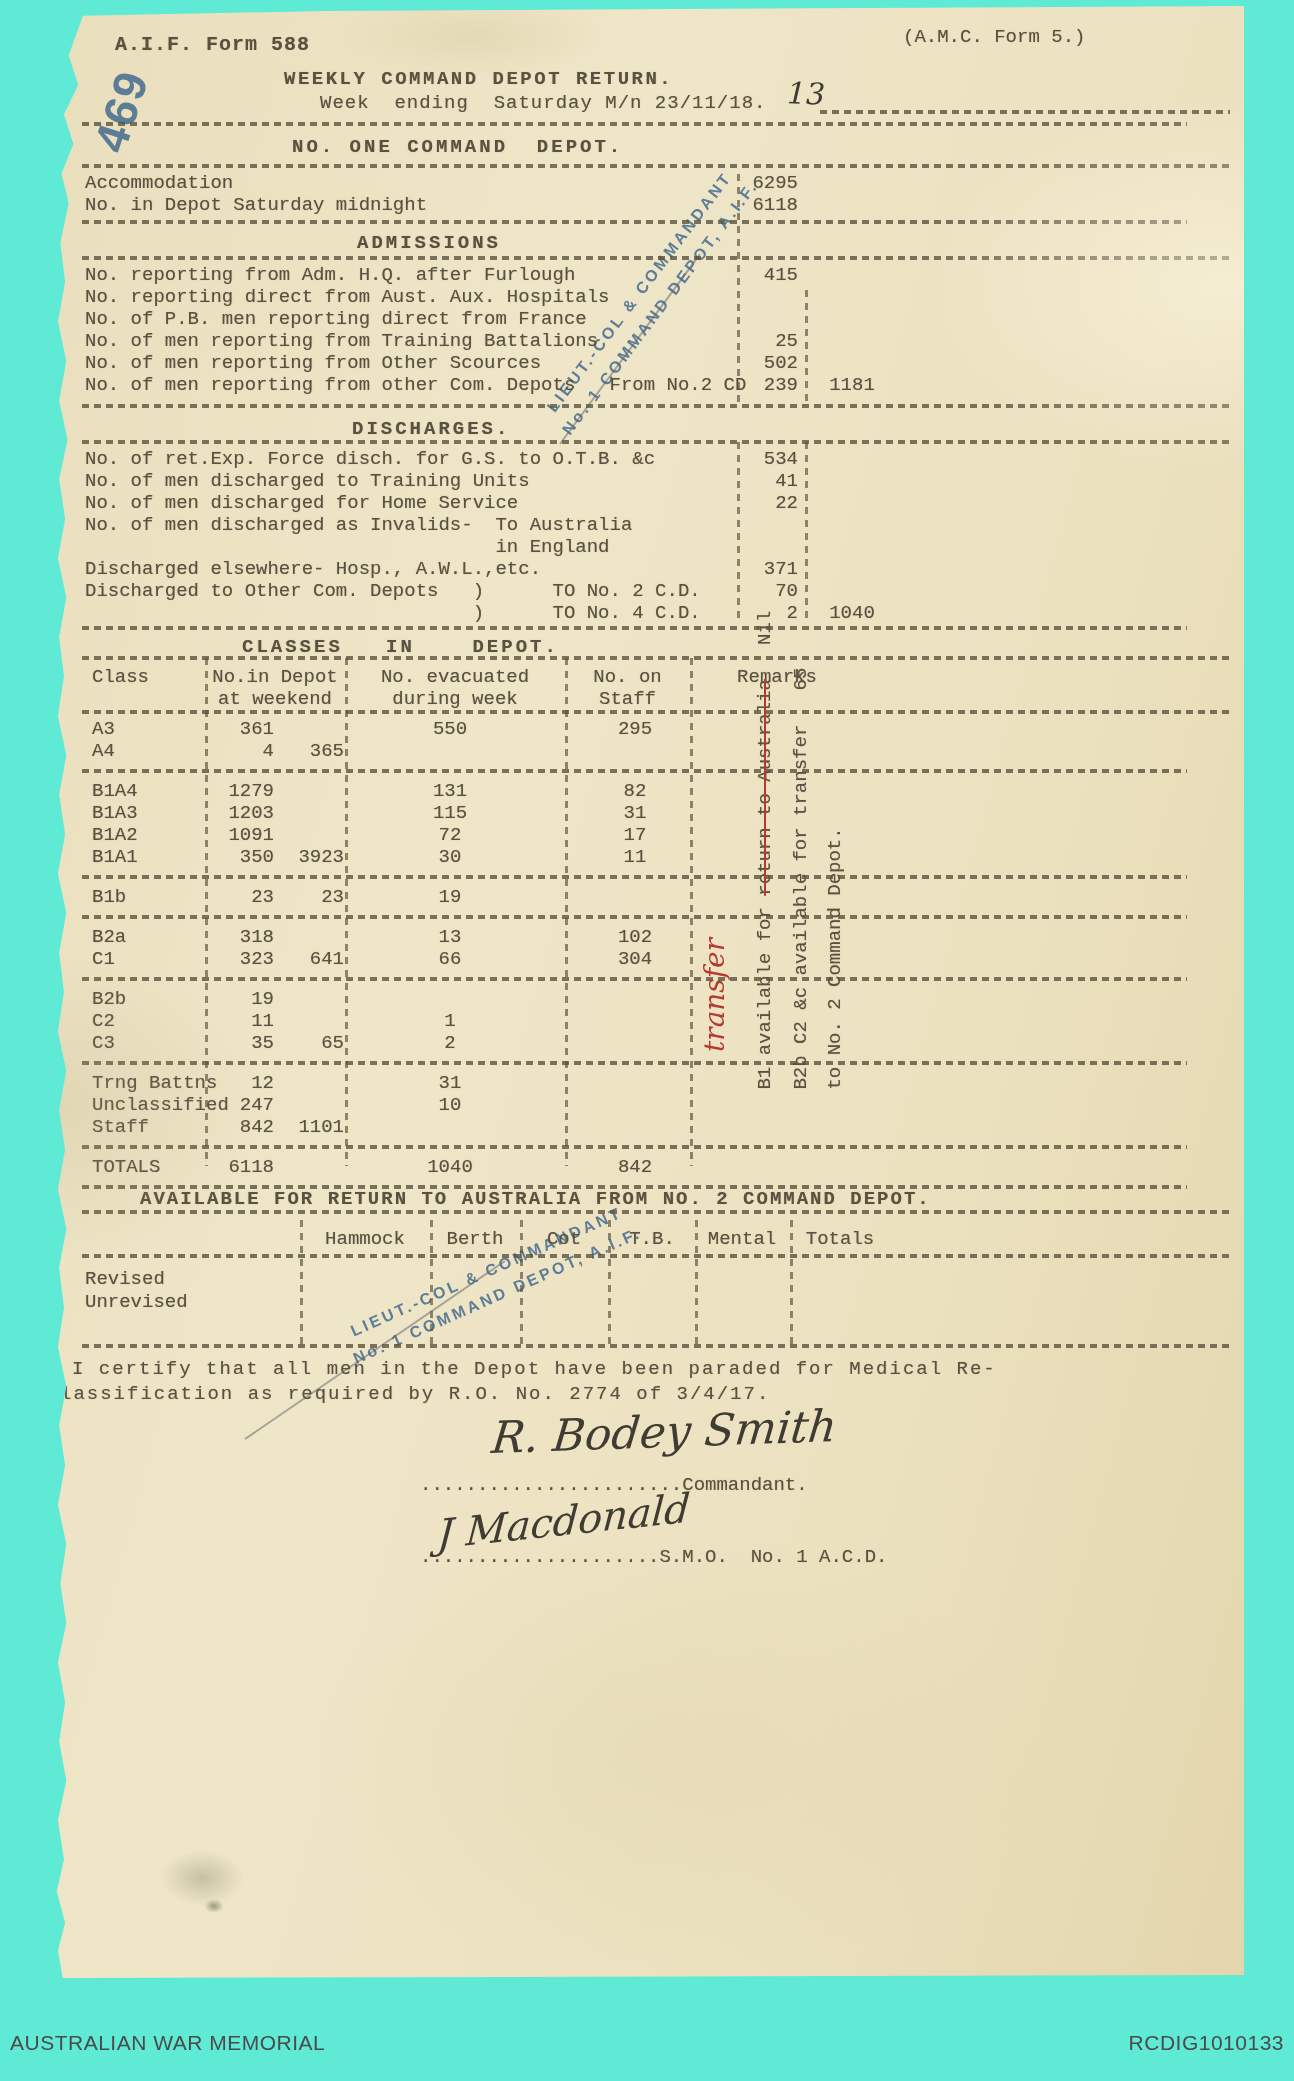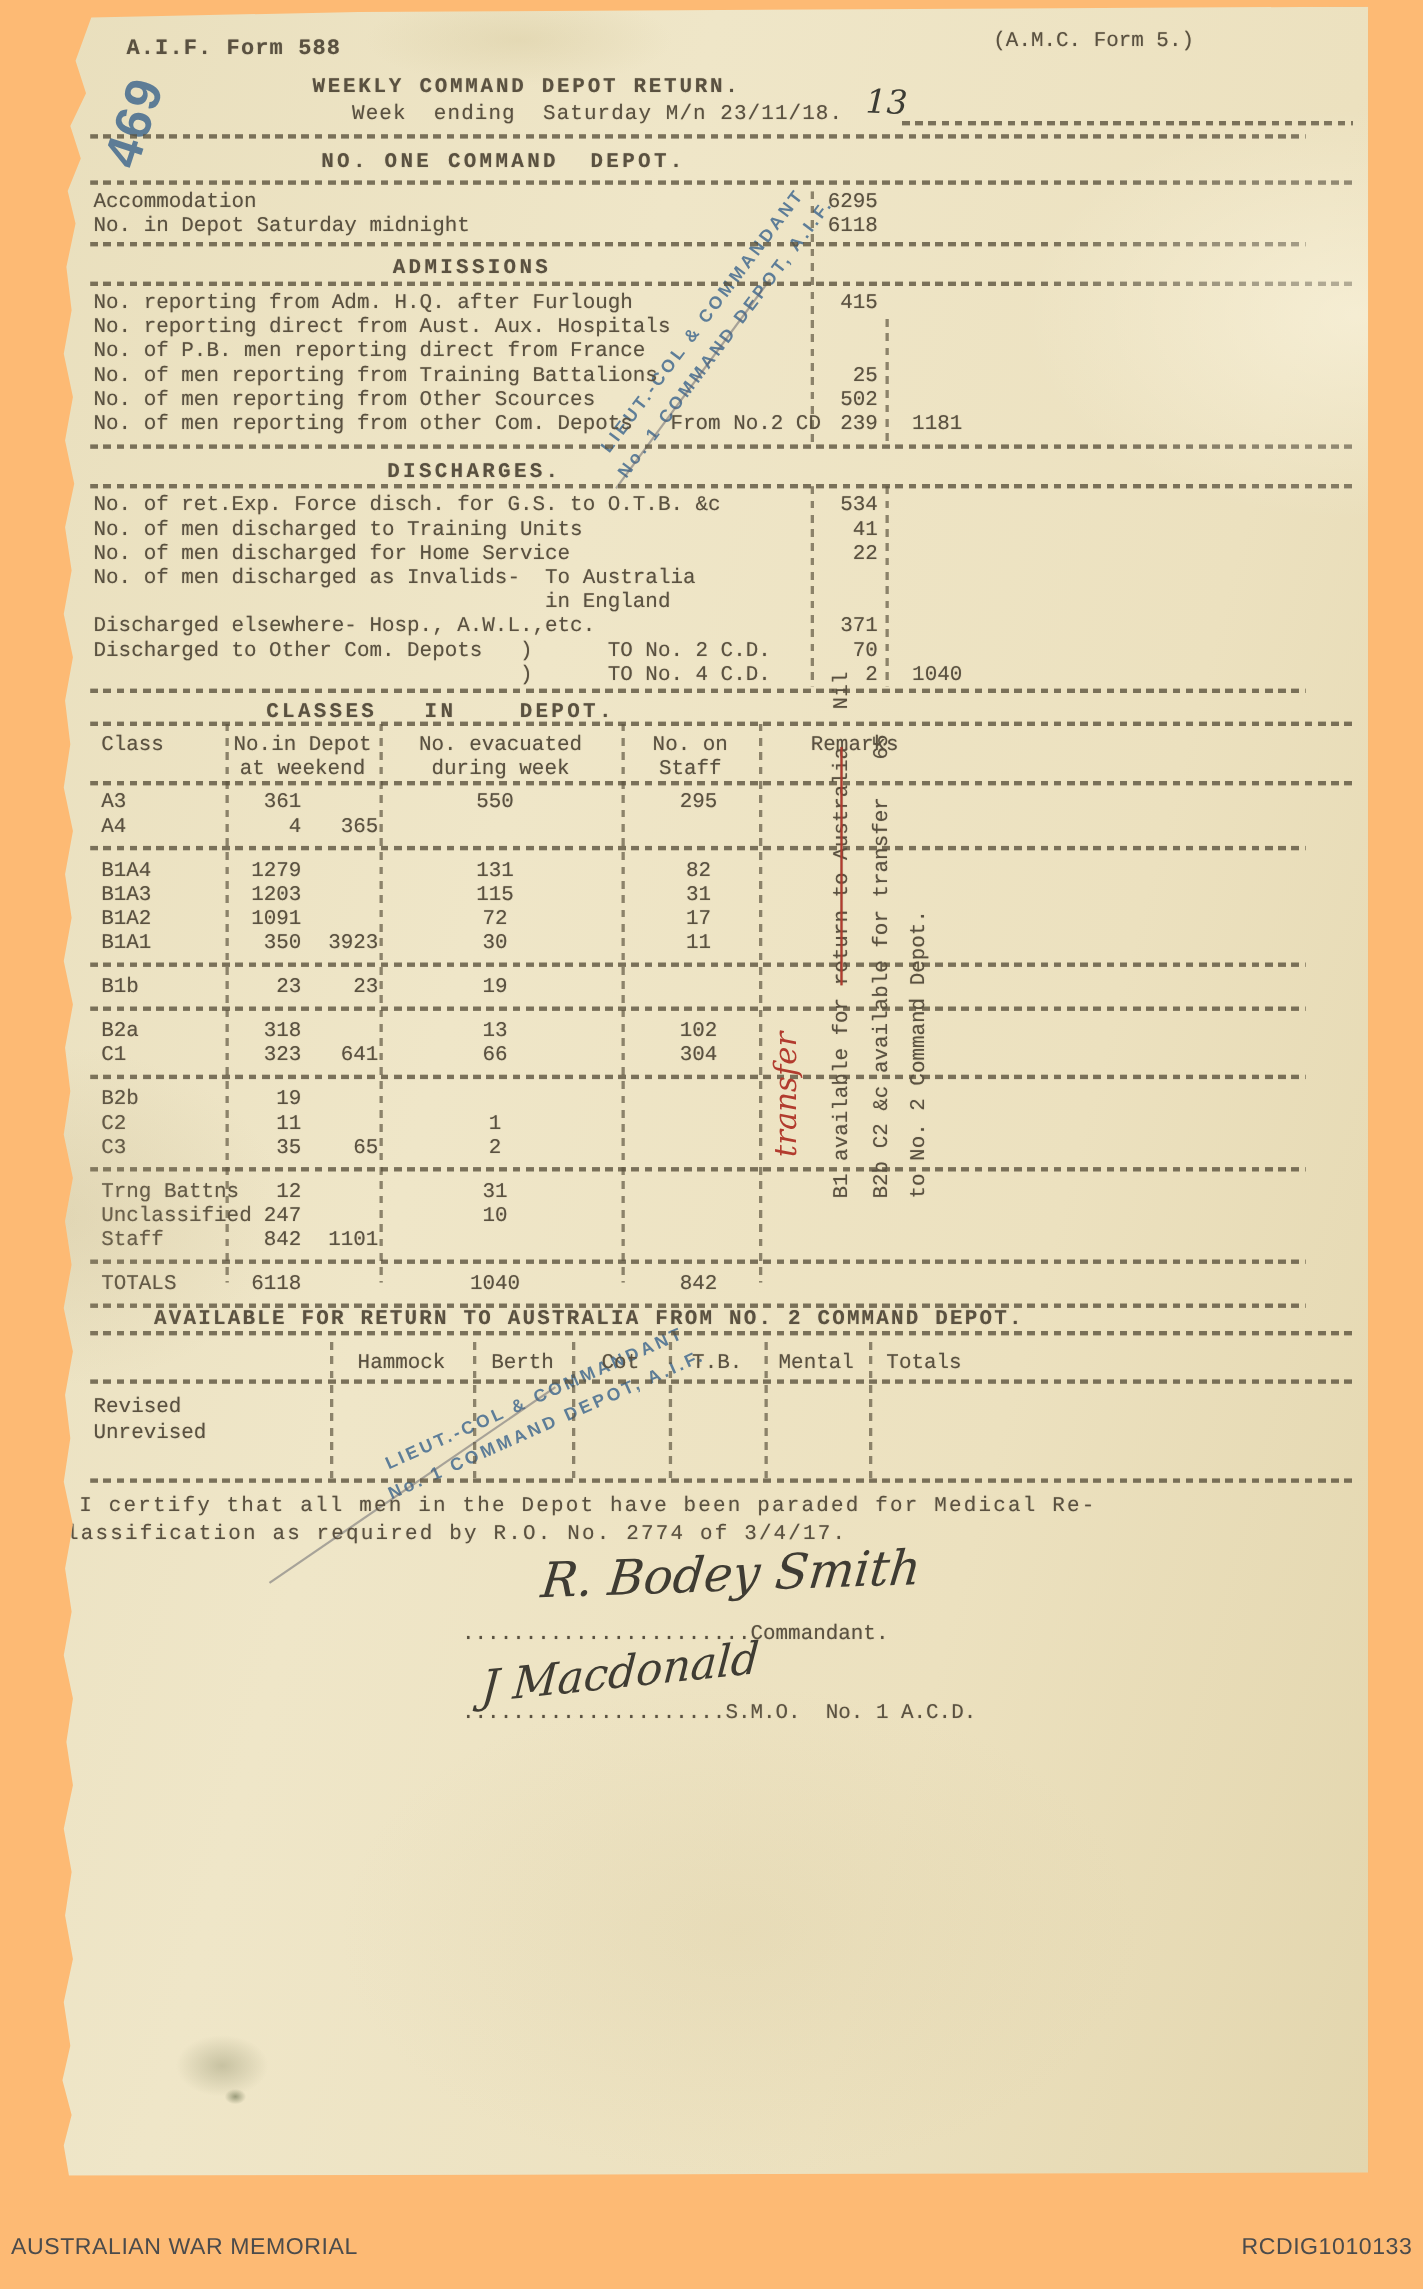--- a/index.html
+++ b/index.html
@@ -1,16 +1,16 @@
 <!DOCTYPE html>
 <html><head>
 <meta charset="utf-8">
 <style>
   html,body{margin:0;padding:0;}
-  .canvas{position:relative;width:1294px;height:2081px;background:#fdba74;overflow:hidden;
+  .canvas{position:relative;width:1294px;height:2081px;background:#5eead4;overflow:hidden;
           font-family:"Liberation Sans",sans-serif;}
   .paper{position:absolute;left:52px;top:6px;width:1192px;height:1972px;
          background:linear-gradient(105deg,#e9dfbd 0%,#efe6c8 35%,#ece1bf 70%,#e3d6ae 100%);
          box-shadow:0 3px 10px rgba(0,0,0,.28);
          clip-path:polygon(2.6% .5%,23% .25%,100% 0%,100% 99.85%,.9% 100%,.5% 98.6%,1.1% 97.2%,.4% 95.6%,1% 94%,.5% 92%,1.2% 90%,.6% 88%,1.1% 86%,.5% 84%,1.2% 82%,.7% 80%,1.2% 78%,.5% 76%,1.1% 74%,.6% 72%,1.2% 70%,.5% 68%,1% 66%,.6% 64%,1.2% 62%,.5% 60%,1.1% 58%,.6% 56%,1.2% 54%,.5% 52%,1% 50%,.6% 48%,1.2% 46%,.5% 44%,1.1% 42%,.6% 40%,1.2% 38%,.5% 36%,1% 34%,.6% 32%,1.2% 30%,.5% 28%,1.1% 26%,.6% 24%,1.3% 22%,.6% 20%,1.2% 18%,.5% 16%,1.1% 14%,.7% 12%,1.4% 10%,.8% 8.5%,1.8% 7%,1% 5.5%,2.2% 4%,1.4% 2.5%);}
   .stains{position:absolute;inset:0;pointer-events:none;
     background:
       radial-gradient(60px 40px at 150px 1872px, rgba(140,140,105,.40), transparent 70%),
       radial-gradient(14px 10px at 162px 1900px, rgba(85,95,60,.55), transparent 70%),
       radial-gradient(300px 220px at 0px 1100px, rgba(185,170,128,.22), transparent 70%),

